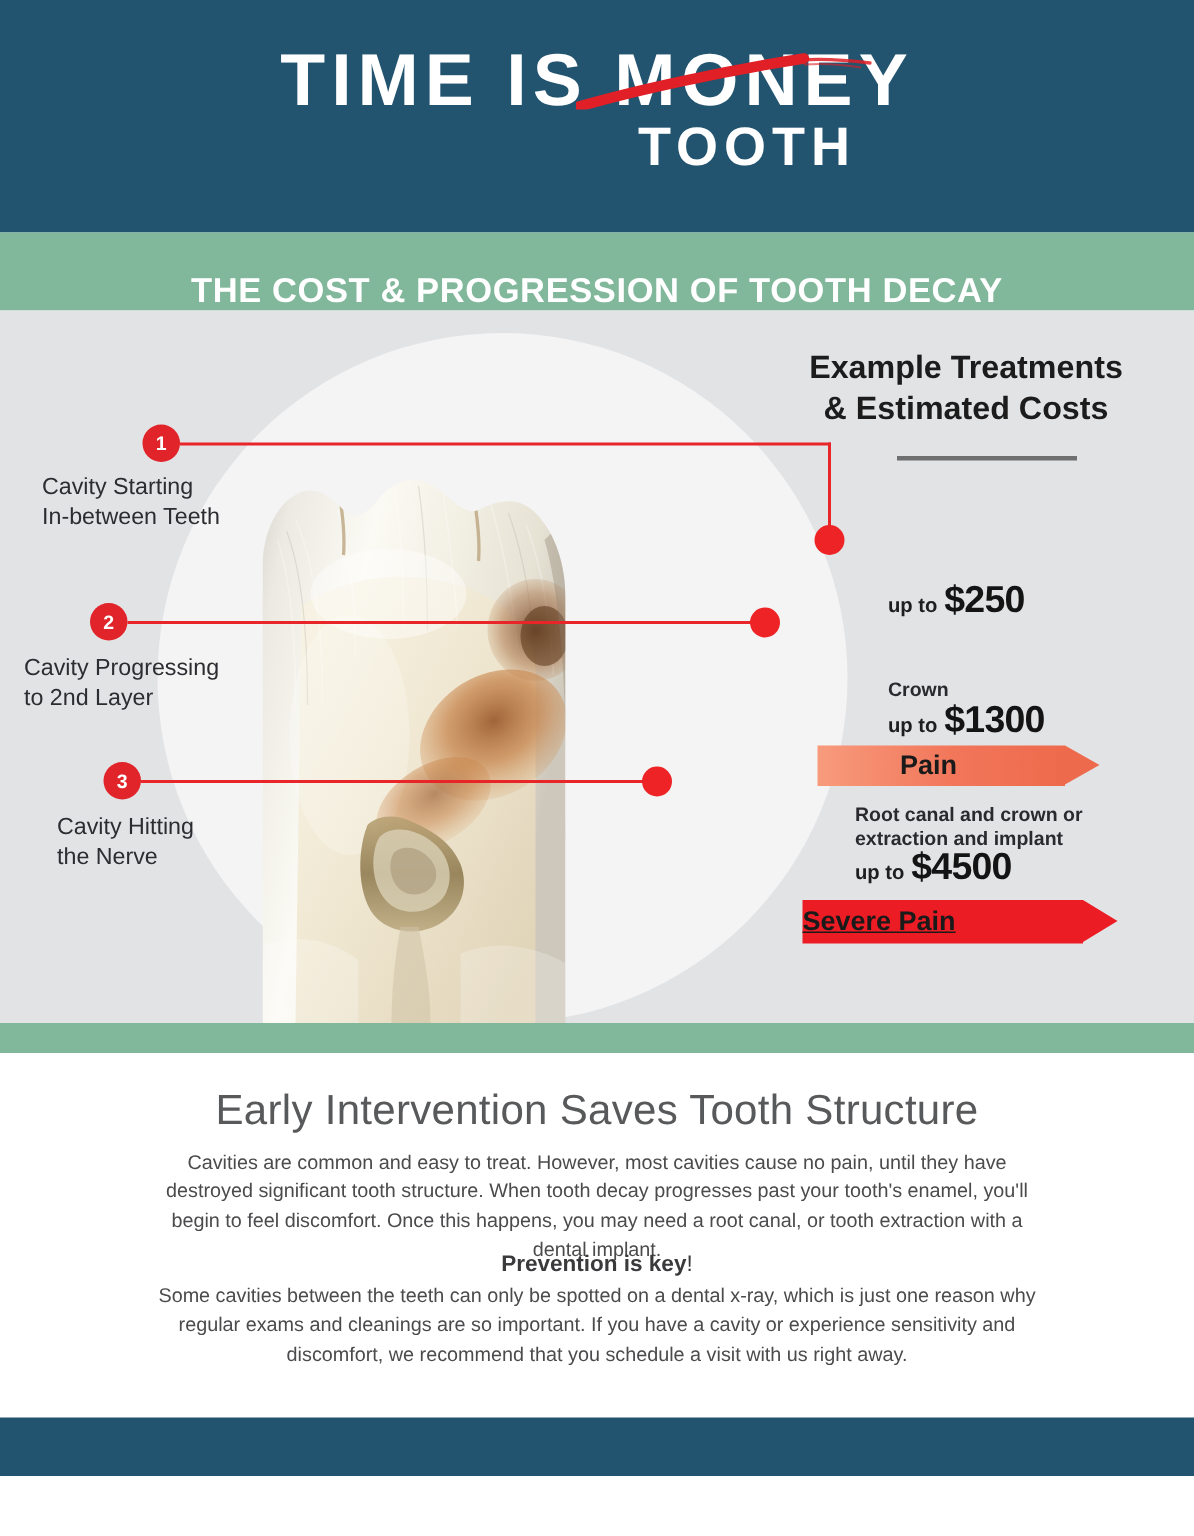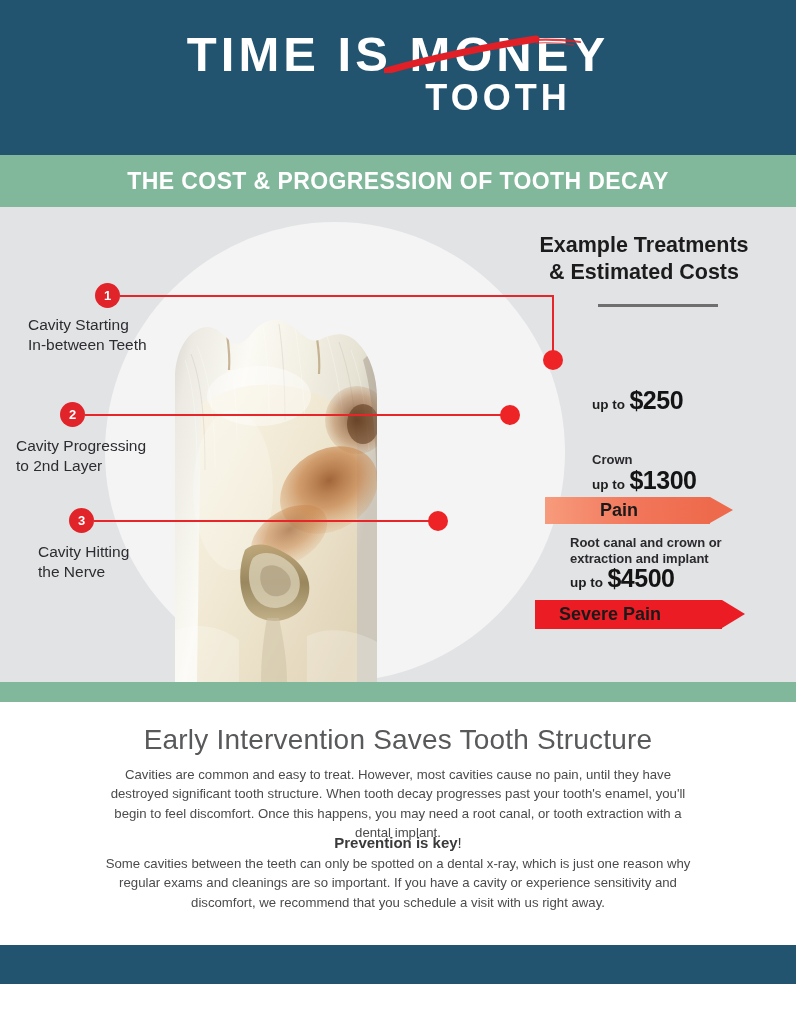--- a/index.html
+++ b/index.html
@@ -21,21 +21,21 @@
   .hdr-line2{
     position:absolute;left:0;top:80px;width:796px;text-align:center;
     color:#ffffff;font-size:36px;font-weight:bold;letter-spacing:4px;line-height:1;
     padding-left:200px;box-sizing:border-box;
   }
   .strike{position:absolute;left:384px;top:35px;width:200px;height:38px;pointer-events:none;}
 
   
   .subband{
     position:absolute;left:0;top:155px;width:796px;height:52px;background:#81b89b;
-    display:flex;align-items:center;justify-content:center;
+    display:flex;align-items:flex-end;justify-content:center;
   }
   .subband-text{
     color:#ffffff;font-size:23px;font-weight:bold;letter-spacing:0.4px;
     font-family:"Liberation Sans","DejaVu Sans",sans-serif;
   }
 
   
   .panel{position:absolute;left:0;top:207px;width:796px;height:475px;background:#e2e3e5;overflow:hidden;}
   .white-circle{
     position:absolute;left:105px;top:15px;width:460px;height:460px;border-radius:50%;
@@ -280,21 +280,21 @@
     <span>extraction and implant</span>
   </div>
   <div class="tr-cost" style="left:570px;top:564px;">
     <span class="upto">up to</span>
     <span class="amt">$4500</span>
   </div>
 
   <div class="arrow" style="left:535px;top:600px;width:210px;height:29px;">
     <div class="abody" style="background:#ec1c24;"></div>
     <div class="atip" style="border-left:23px solid #ec1c24;border-top-width:14.5px;border-bottom-width:14.5px;"></div>
-    <span class="atxt" style="padding-left:24px;">Severe Pain</span>
+    <span class="atxt" style="text-decoration:underline;">Severe Pain</span>
   </div>
 
   <div class="greenbar"></div>
 
   <div class="bottom">
     <div class="b-title">Early Intervention Saves Tooth Structure</div>
     <div class="b-p1">Cavities are common and easy to treat. However, most cavities cause no pain, until they have destroyed significant tooth structure. When tooth decay progresses past your tooth's enamel, you'll begin to feel discomfort. Once this happens, you may need a root canal, or tooth extraction with a dental implant.</div>
     <div class="b-strong">
       <span>Prevention is key</span><span class="bang">!</span>
     </div>

